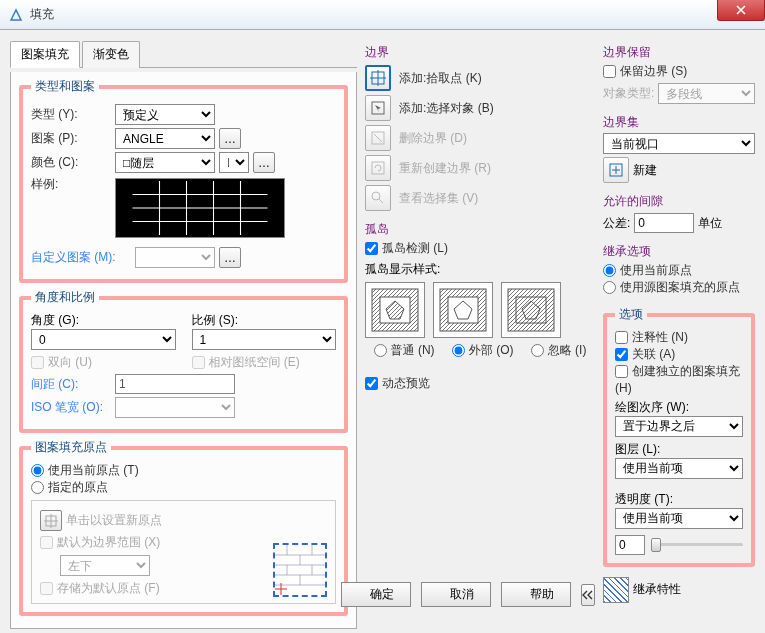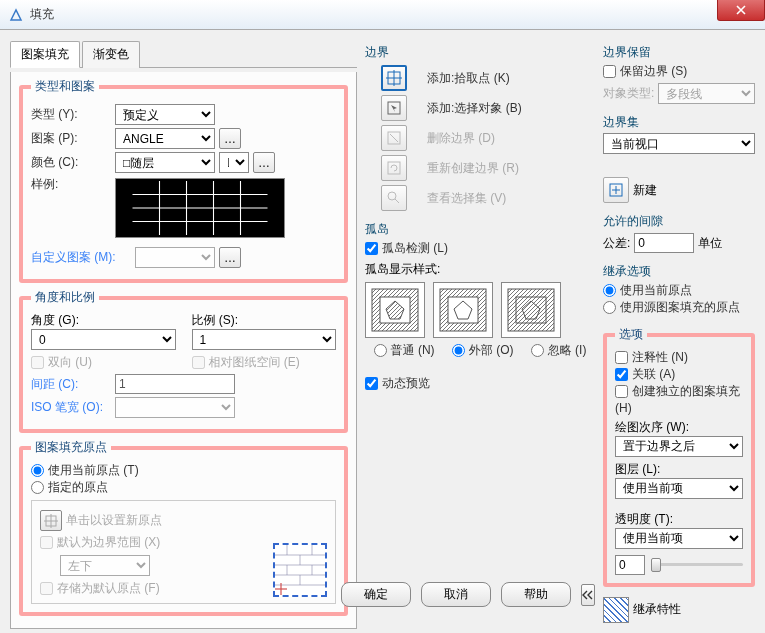--- a/index.html
+++ b/index.html
@@ -27,33 +27,33 @@
 .swatch{width:170px;height:60px;border:1px solid #888;background:#000;margin:2px 0 6px}
 .grid-preview{width:100%;height:100%;padding:2px}
 .grid-preview svg{width:100%;height:100%}
 .two-col{display:flex;gap:16px}
 .two-col>div{flex:1}
 input[type=checkbox],input[type=radio]{margin-right:4px;vertical-align:middle}
 label{color:#333;vertical-align:middle}
 label.dim{color:#aaa}
 .sub-panel{border:1px solid #ccc;padding:6px 8px;margin-top:4px}
 .brick-preview{width:54px;height:54px;border:2px dashed #3366cc;background:#fff;display:inline-block;position:relative}
-.action-row{display:flex;align-items:center;gap:20px;margin:4px 16px;color:#333}
+.action-row{display:flex;align-items:center;gap:8px;margin:4px 0;color:#333}
 .action-row.dim{color:#aaa}
 .action-icon{width:26px;height:26px;border:1px solid #aaa;background:linear-gradient(#fdfdfd,#e8e8e8);display:inline-flex;align-items:center;justify-content:center;border-radius:2px;cursor:pointer}
 .action-icon.active{border:2px solid #1a6ab8}
 .island-opts{display:flex;gap:8px;margin:4px 0}
 .island-box{width:60px;height:56px;border:1px solid #888;background:#fff;display:flex;align-items:center;justify-content:center;cursor:pointer}
 .island-radios{display:flex;justify-content:space-around;margin-top:4px}
-.btn{padding:3px 16px;border:1px solid #888;background:linear-gradient(#fdfdfd,#e4e4e4);border-radius:8px;cursor:pointer;min-width:70px;text-align:center}
+.btn{padding:3px 16px;border:1px solid #888;background:linear-gradient(#fdfdfd,#e4e4e4);border-radius:0;cursor:pointer;min-width:70px;text-align:right}
 .footer-btns{display:flex;gap:10px;align-items:center;margin-top:6px;justify-content:flex-end}
 .slider{display:flex;align-items:center;gap:6px}
 .slider-track{flex:1;height:3px;background:#ccc;position:relative;border-radius:2px}
 .slider-thumb{position:absolute;left:0;top:-5px;width:10px;height:14px;background:linear-gradient(#fdfdfd,#d0d0d0);border:1px solid #888;border-radius:2px;cursor:pointer}
-.sec-title{color:#0c4a6e;margin:4px 0 2px}
+.sec-title{color:#701a75;margin:4px 0 2px}
 .expand-btn{width:22px;height:22px;border:1px solid #888;background:linear-gradient(#fdfdfd,#e4e4e4);display:inline-flex;align-items:center;justify-content:center;border-radius:2px;cursor:pointer}
 .hatch-swatch{width:26px;height:26px;border:1px solid #888;display:inline-block;background:repeating-linear-gradient(45deg,#4477cc 0,#4477cc 1px,#fff 1px,#fff 4px)}
 </style>
 </head>
 <body>
 
 <div class="titlebar">
   <span class="icon">
     <svg width="14" height="14" viewBox="0 0 14 14">
         <path d="M2 12 L7 2 L12 12 Z" fill="none" stroke="#3a7ac8" stroke-width="1.5"></path>
@@ -295,21 +295,21 @@
   <div class="right-col">
     <div class="sec-title">边界保留</div>
     <div><label><input type="checkbox" style=""><span>保留边界 (S)</span></label></div>
     <div class="row">
       <span style="color:#aaa">对象类型:</span>
       <select style="flex:1" disabled=""><option>多段线</option></select>
     </div>
 
     <div class="sec-title" style="margin-top:10px">边界集</div>
     <select style="width:100%"><option>当前视口</option></select>
-    <div class="row" style="margin-top:23px">
+    <div class="row" style="margin-top:3px">
       <span class="action-icon">
           <svg width="16" height="16" viewBox="0 0 16 16">
             <rect x="2" y="2" width="12" height="12" fill="none" stroke="#1a6ab8"></rect>
             <path d="M8 4 V12 M4 8 H12" stroke="#1a6ab8"></path>
           </svg>
         </span>
       <span>新建</span>
     </div>
 
     <div class="sec-title" style="margin-top:10px">允许的间隙</div>

